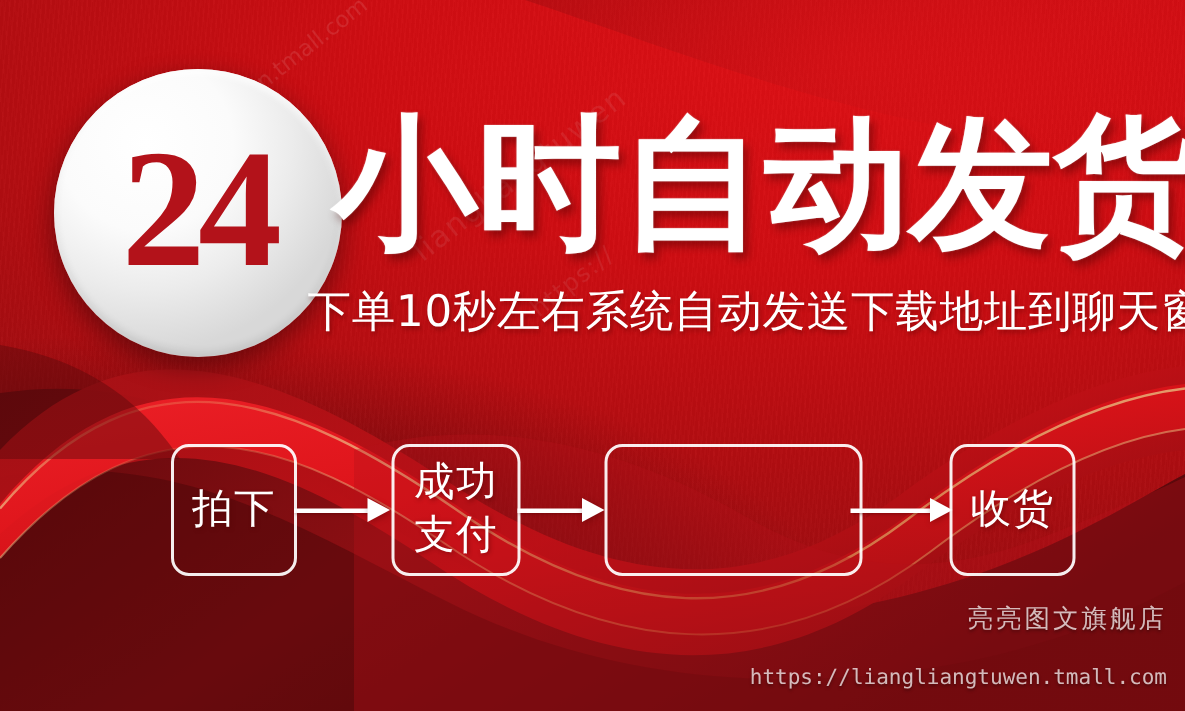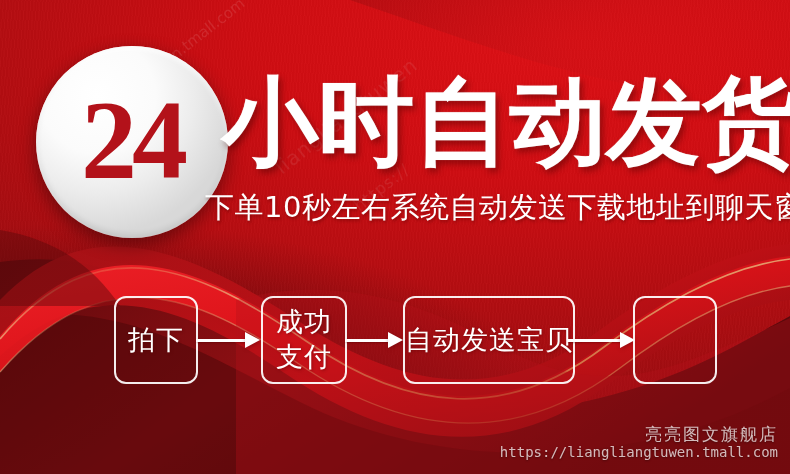--- a/index.html
+++ b/index.html
@@ -223,21 +223,21 @@
     filter: drop-shadow(1px 1px 2px rgba(80,0,0,0.4));
   }
   .arrow.a1 { left: 196px; width: 64px; }
   .arrow.a2 { left: 345px; width: 58px; }
   .arrow.a3 { left: 567px; width: 68px; }
 
   
   .shop {
     position: absolute;
     right: 12px;
-    bottom: 28px;
+    bottom: 50px;
     z-index: 7;
     text-align: right;
     color: rgba(255,255,255,0.72);
     font-family: "DejaVu Sans", "Liberation Sans", sans-serif;
     font-size: 17px;
     letter-spacing: 2px;
     text-shadow: 0 1px 2px rgba(0,0,0,0.35);
   }
   .shop-url {
     position: absolute;
@@ -343,29 +343,29 @@
       <span>成功</span>
       <span>支付</span>
     </div>
 
     <div class="arrow a2">
       <div class="shaft"></div>
       <div class="head"></div>
     </div>
 
     <div class="step s3">
-      <span>自动发送宝贝</span>
     </div>
 
     <div class="arrow a3">
       <div class="shaft"></div>
       <div class="head"></div>
     </div>
 
     <div class="step s4">
+      <span>收货</span>
     </div>
 
   </div>
 
   <div class="shop">亮亮图文旗舰店</div>
   <div class="shop-url">https://liangliangtuwen.tmall.com</div>
 
 </div>
 
 </body></html>

